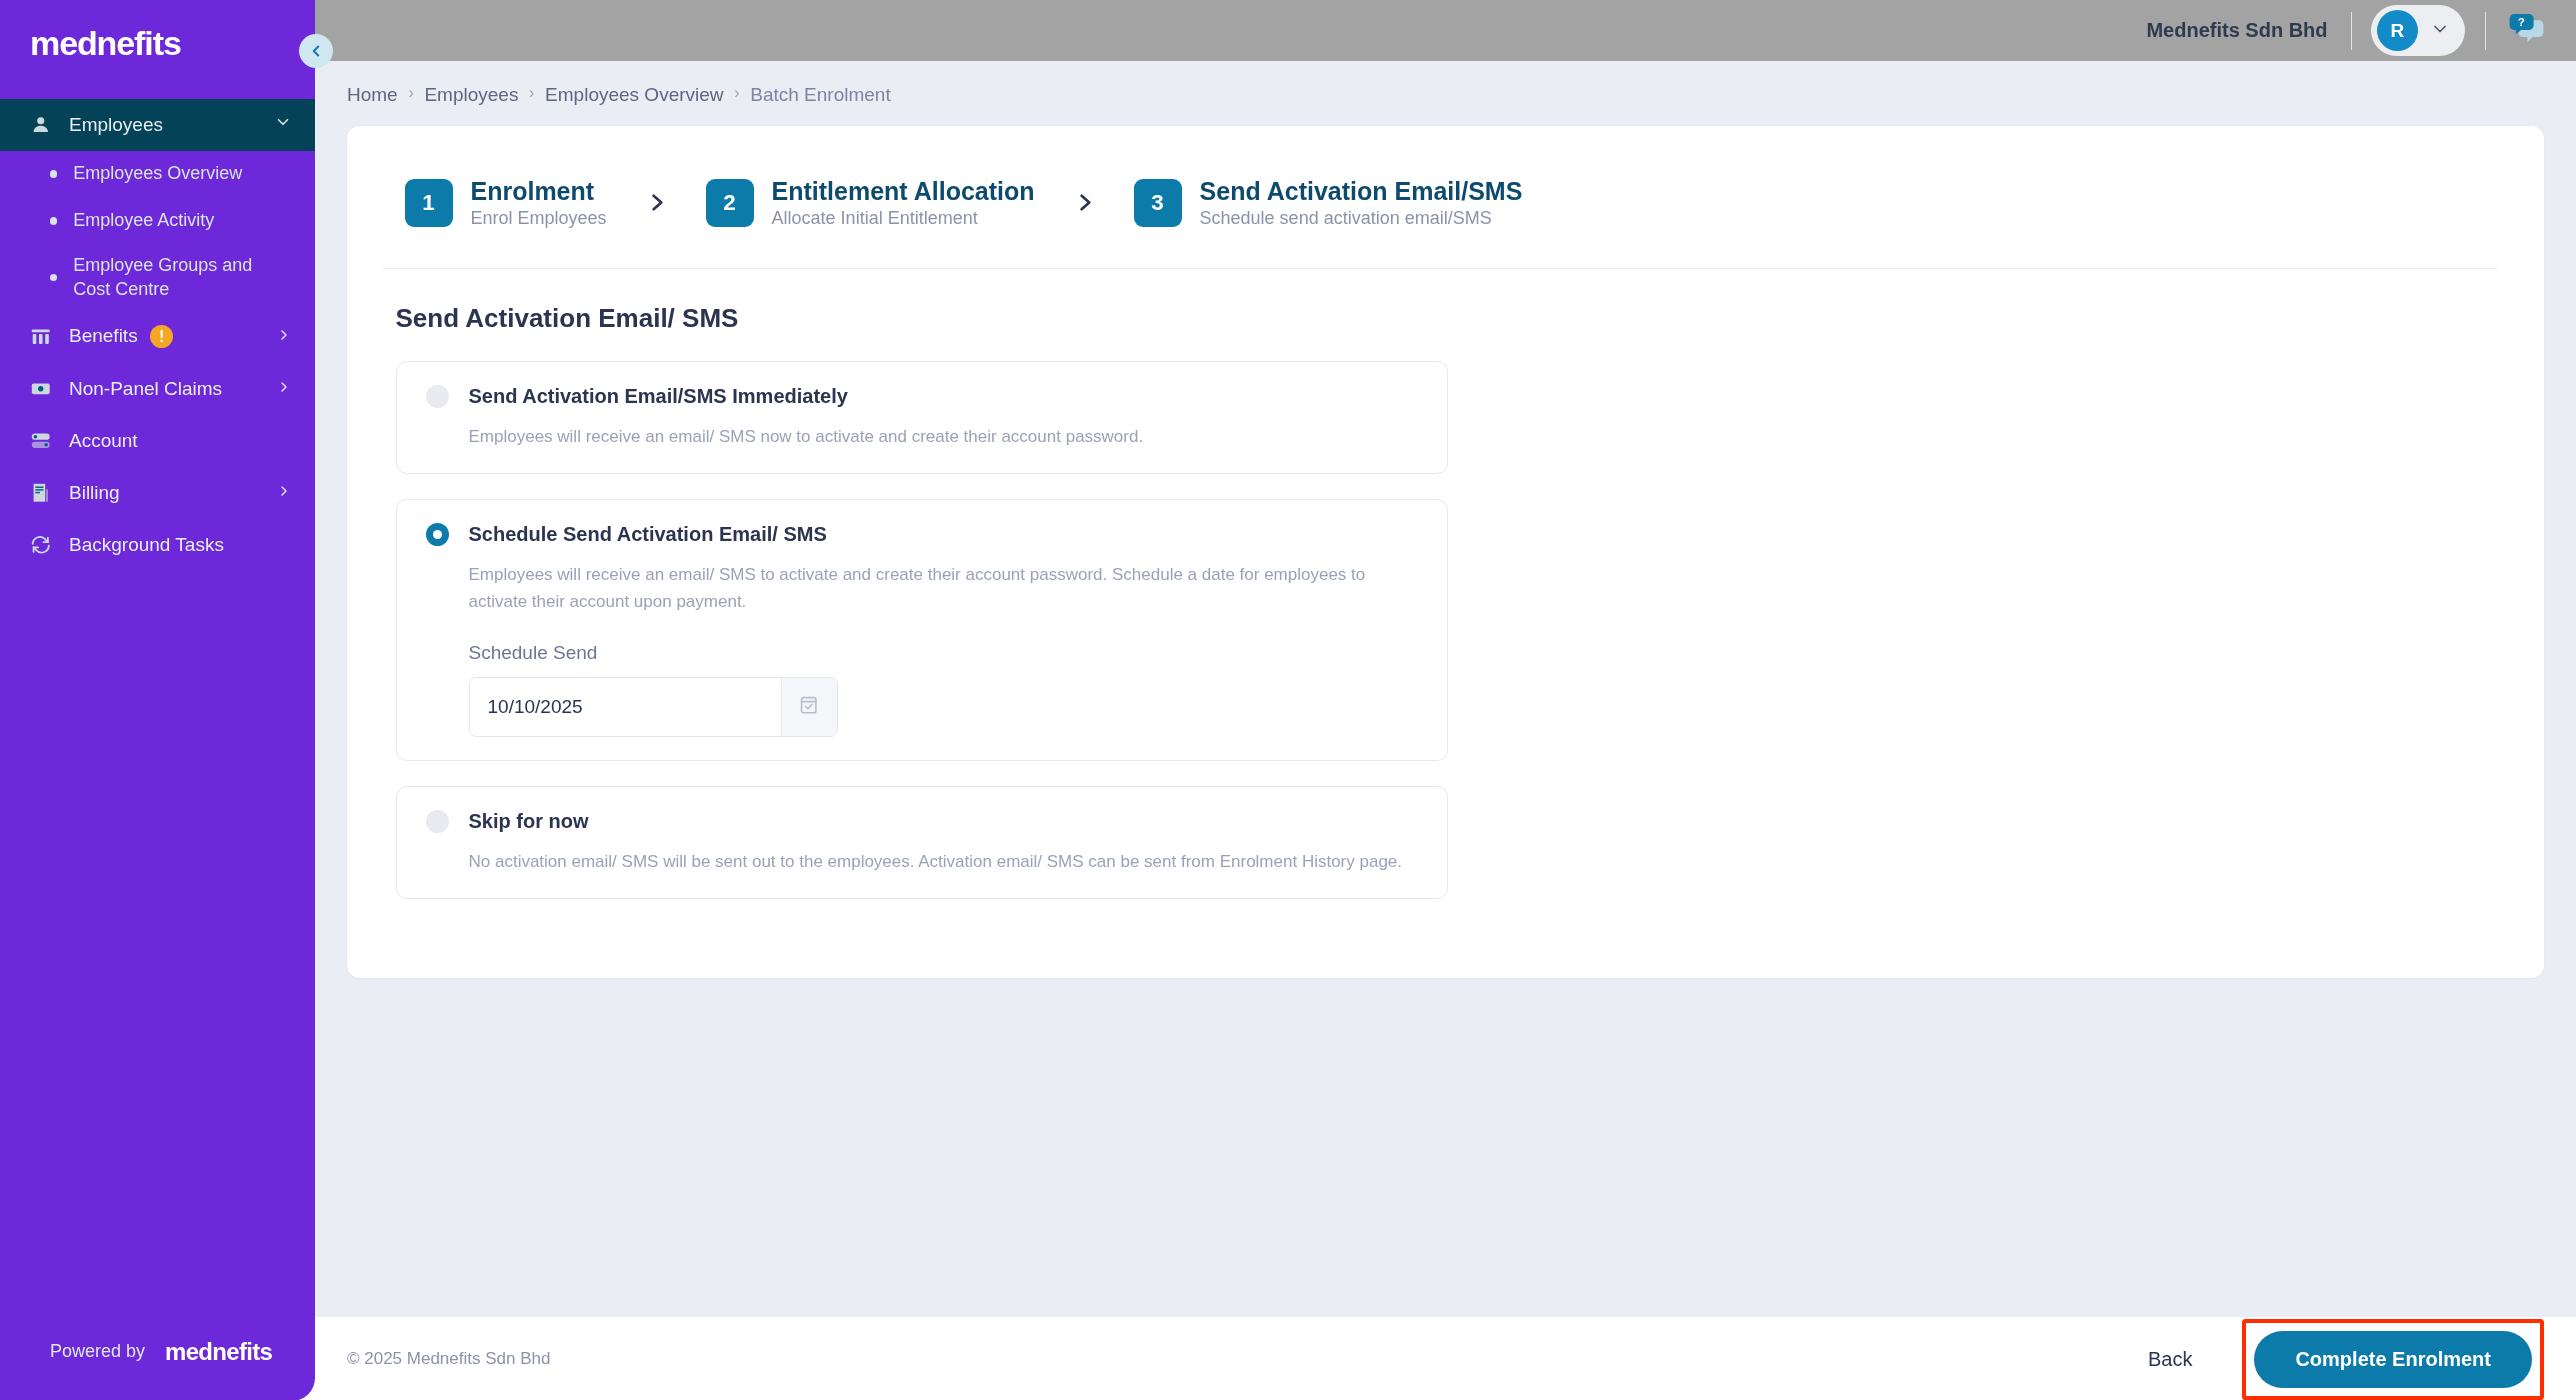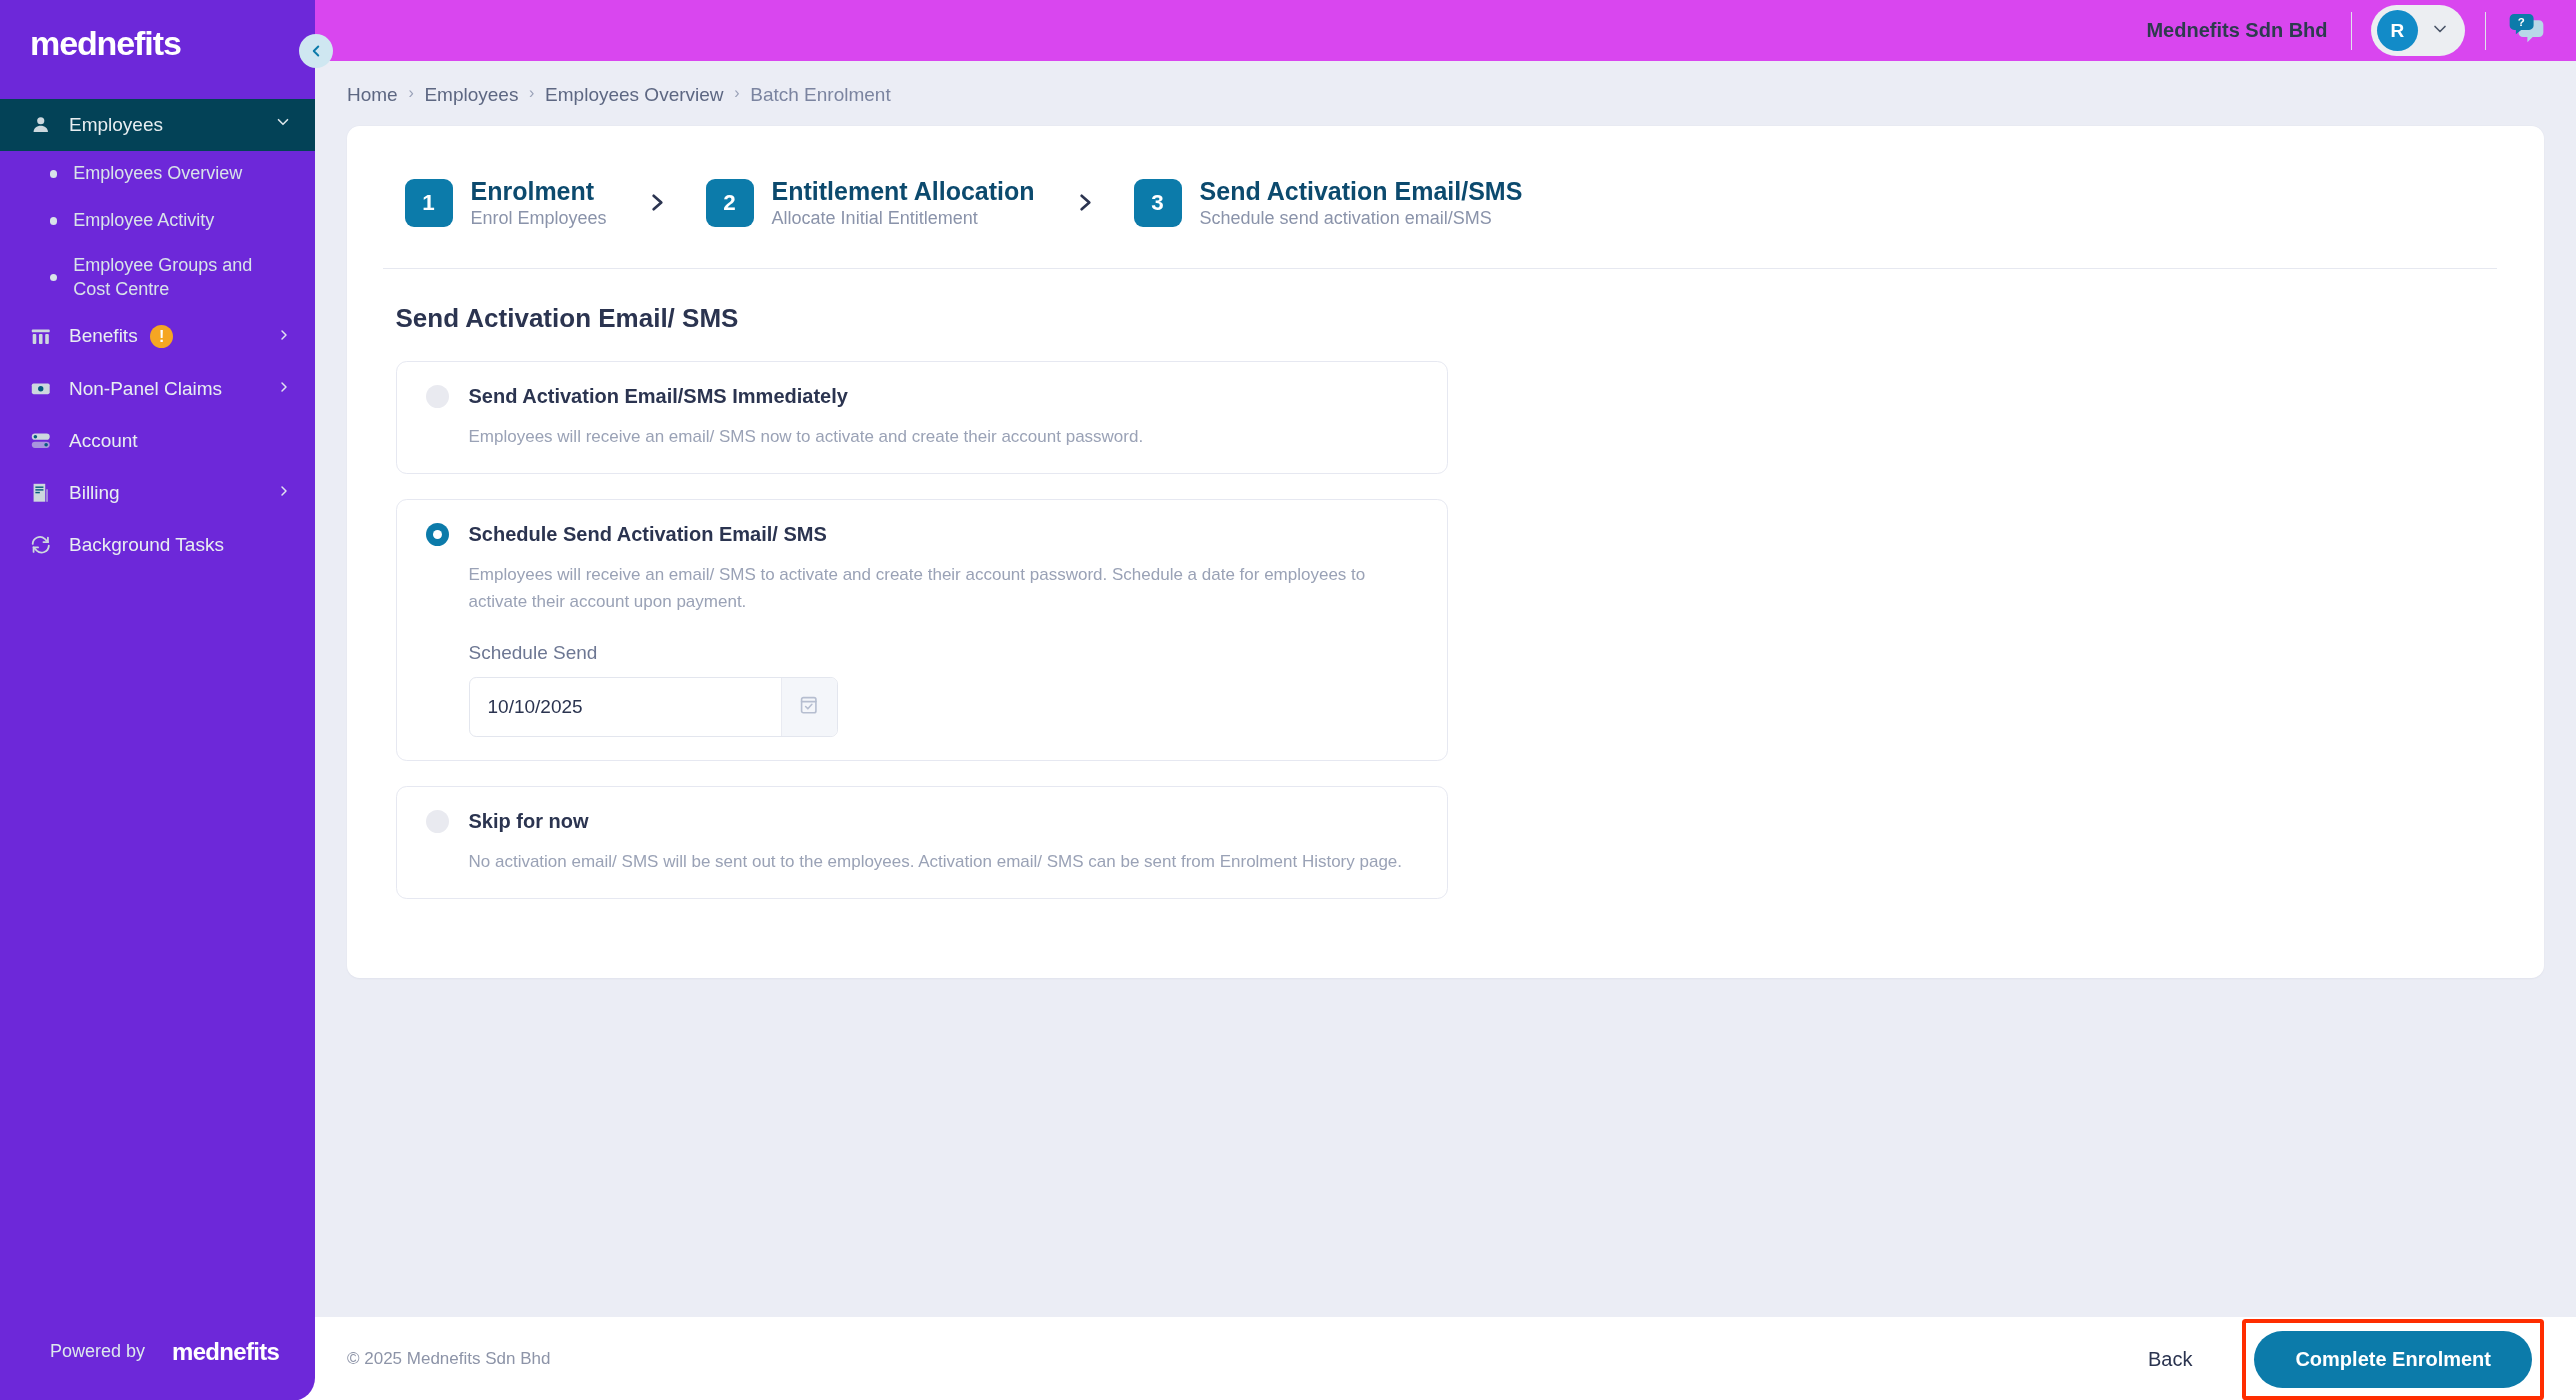--- a/index.html
+++ b/index.html
@@ -77,34 +77,34 @@
     background: #F5A623; color: #ffffff;
     font-size: 16px; font-weight: 700; margin-left: 12.5px;
     line-height: 1;
   }
 
   .sidebar-footer {
     margin-top: auto;
     height: 99px;
     display: flex; align-items: center;
     padding-left: 50px;
-    gap: 27px;
+    gap: 20px;
   }
   .sidebar-footer .pw { color: #dde8ed; font-size: 18px; }
   .sidebar-footer .wm { color: #ffffff; font-size: 24px; font-weight: 700; letter-spacing: -0.7px; }
 
   
   .main {
     flex: 1; height: 1401px;
     display: flex; flex-direction: column;
     background: #ebedf5;
     min-width: 0;
   }
   .topbar {
-    height: 61px; background: #d946ef;
+    height: 61px; background: #a3a3a3;
     display: flex; align-items: center; justify-content: flex-end;
     padding-right: 30px; gap: 0px;
     flex: 0 0 61px;
   }
   .org-name { font-size: 20px; color: #2d3b4e; font-weight: 600; padding-right: 23px; }
   .vdiv { width: 0.9px; height: 38px; background: #dfe3ea; }
   .user-chip {
     display: flex; align-items: center; gap: 12.5px;
     background: #eceef2; border-radius: 30px;
     padding: 5.4px 14.3px 5.4px 5.4px; margin: 0 20px;

